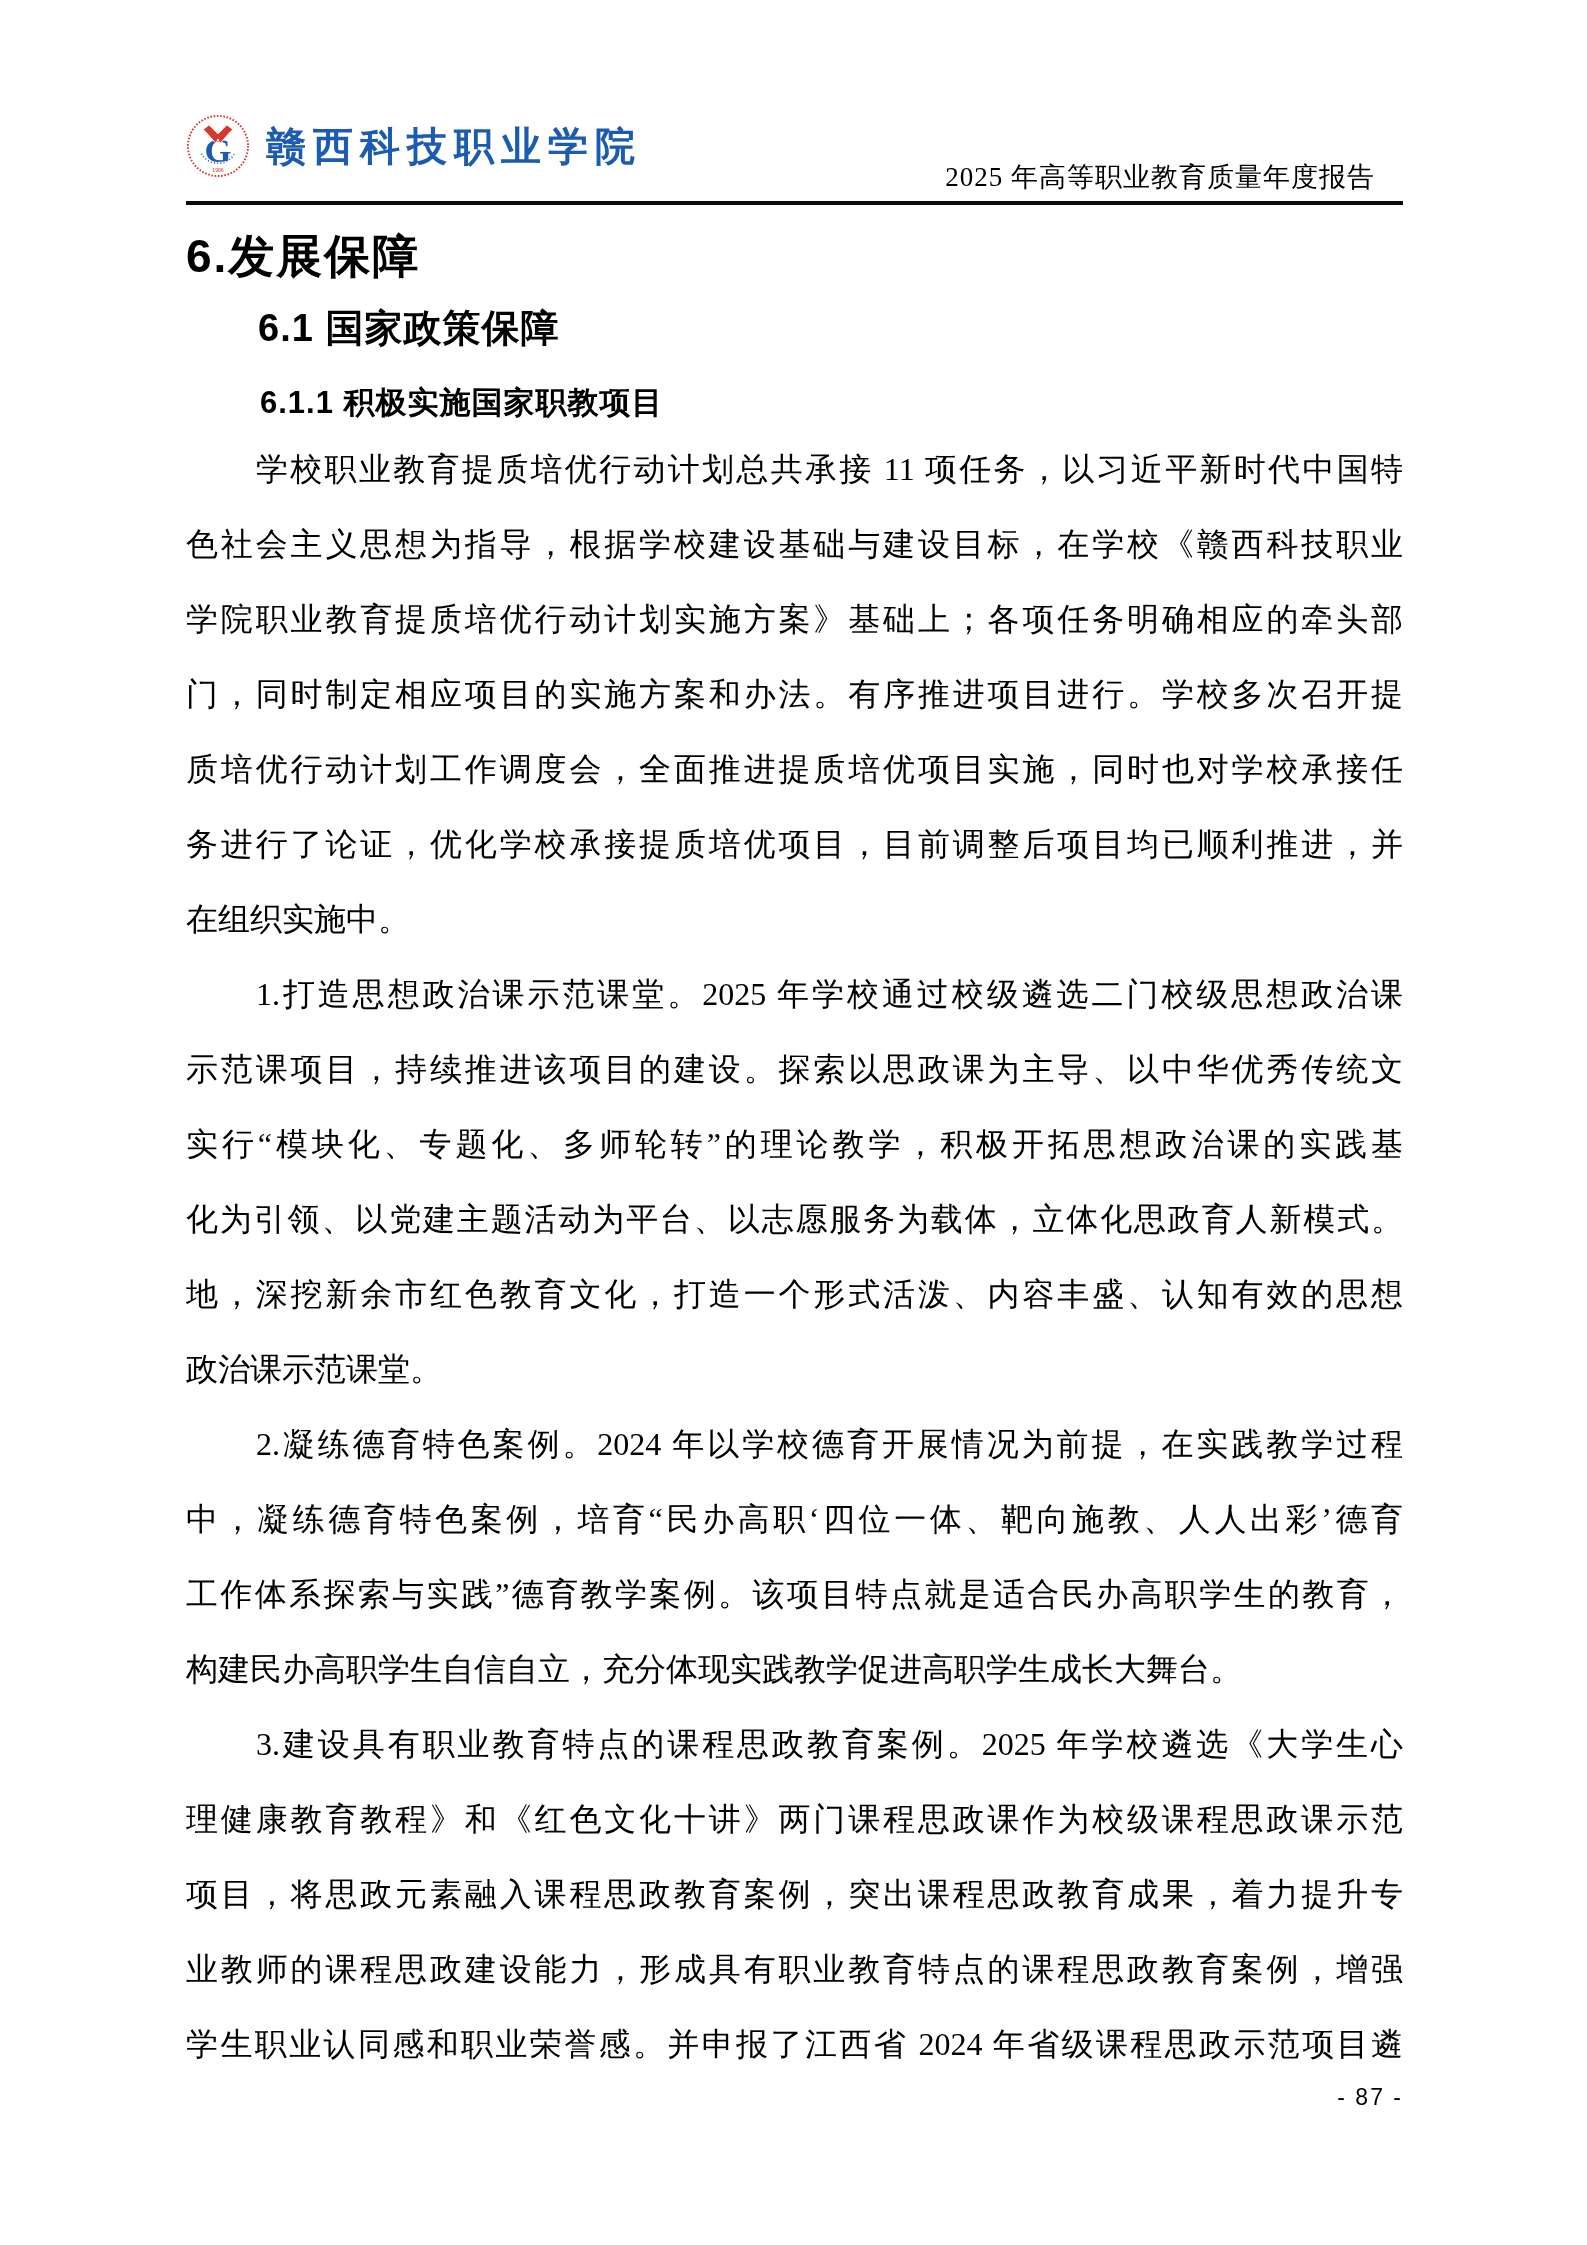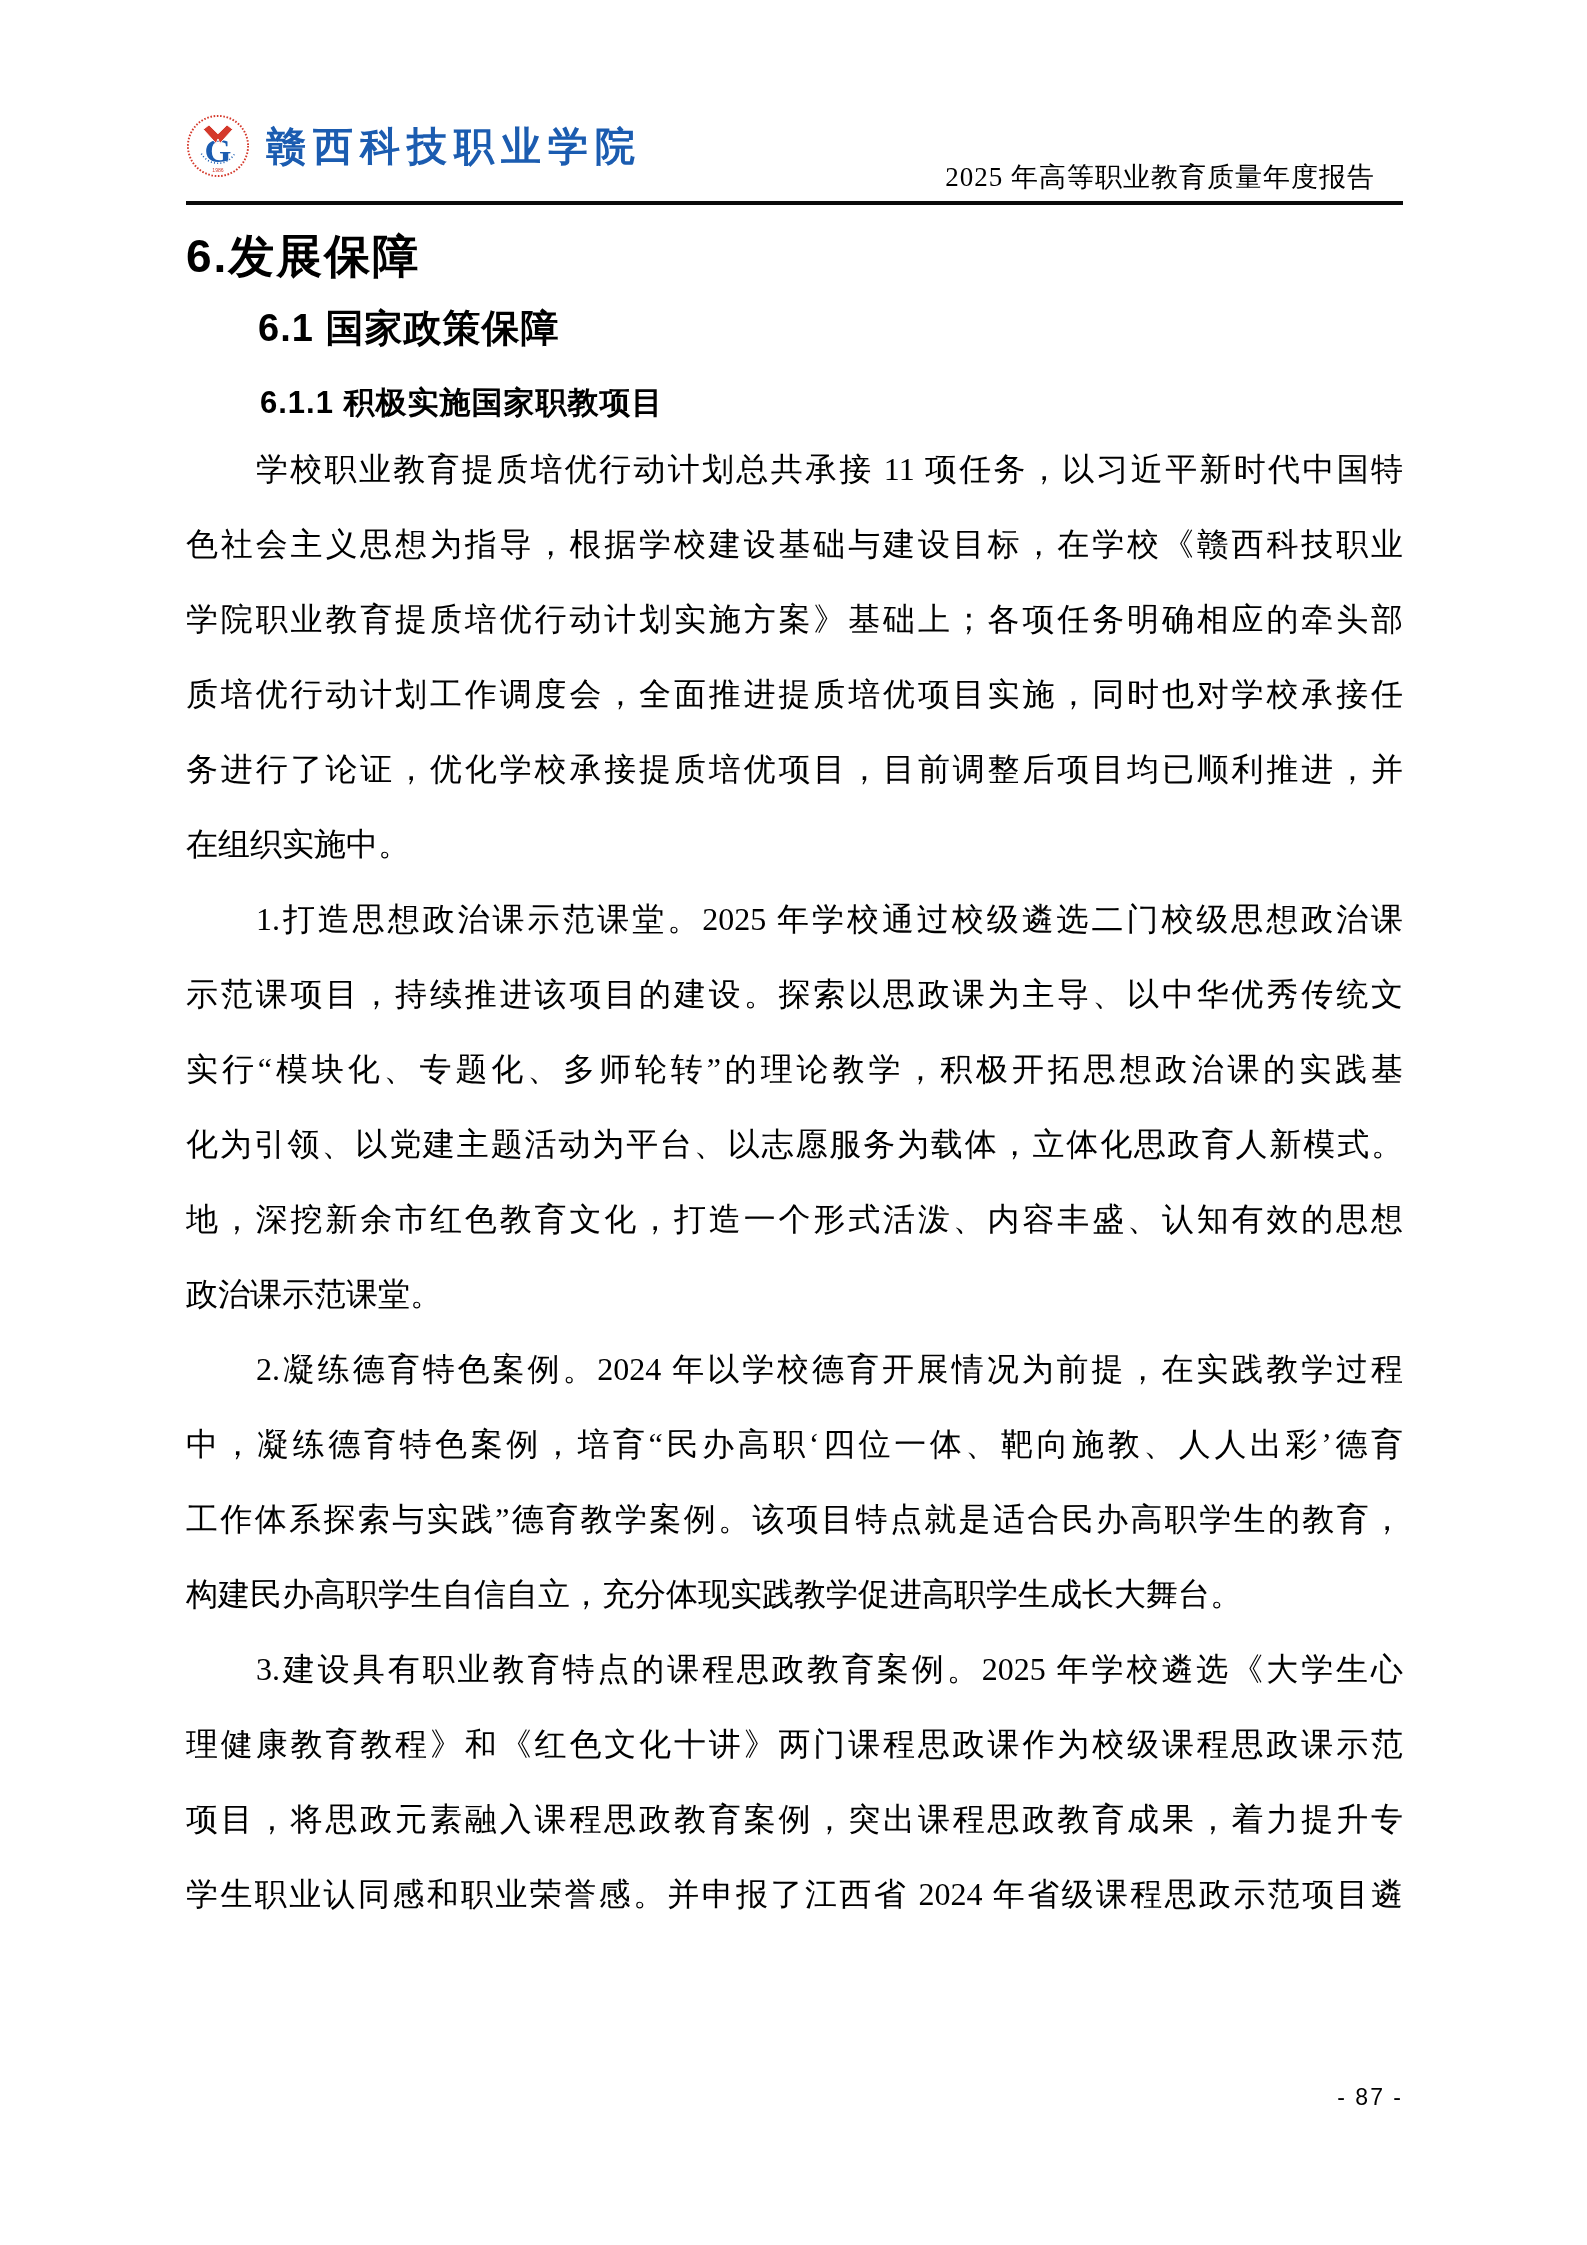--- a/index.html
+++ b/index.html
@@ -139,20 +139,21 @@
 
   <div class="content">
     <div class="chapter-title">6.发展保障</div>
     <div class="section-title">6.1 国家政策保障</div>
     <div class="subsection-title">6.1.1 积极实施国家职教项目</div>
     <div class="body">
         <div class="para">
           <div class="line first">学校职业教育提质培优行动计划总共承接 11 项任务，以习近平新时代中国特</div>
           <div class="line">色社会主义思想为指导，根据学校建设基础与建设目标，在学校《赣西科技职业</div>
           <div class="line">学院职业教育提质培优行动计划实施方案》基础上；各项任务明确相应的牵头部</div>
+          <div class="line">门，同时制定相应项目的实施方案和办法。有序推进项目进行。学校多次召开提</div>
           <div class="line">质培优行动计划工作调度会，全面推进提质培优项目实施，同时也对学校承接任</div>
           <div class="line">务进行了论证，优化学校承接提质培优项目，目前调整后项目均已顺利推进，并</div>
           <div class="line last">在组织实施中。</div>
         </div>
         <div class="para">
           <div class="line first">1.打造思想政治课示范课堂。2025 年学校通过校级遴选二门校级思想政治课</div>
           <div class="line">示范课项目，持续推进该项目的建设。探索以思政课为主导、以中华优秀传统文</div>
           <div class="line">实行“模块化、专题化、多师轮转”的理论教学，积极开拓思想政治课的实践基</div>
           <div class="line">化为引领、以党建主题活动为平台、以志愿服务为载体，立体化思政育人新模式。</div>
           <div class="line">地，深挖新余市红色教育文化，打造一个形式活泼、内容丰盛、认知有效的思想</div>
@@ -161,19 +162,20 @@
         <div class="para">
           <div class="line first">2.凝练德育特色案例。2024 年以学校德育开展情况为前提，在实践教学过程</div>
           <div class="line">中，凝练德育特色案例，培育“民办高职‘四位一体、靶向施教、人人出彩’德育</div>
           <div class="line">工作体系探索与实践”德育教学案例。该项目特点就是适合民办高职学生的教育，</div>
           <div class="line last">构建民办高职学生自信自立，充分体现实践教学促进高职学生成长大舞台。</div>
         </div>
         <div class="para">
           <div class="line first">3.建设具有职业教育特点的课程思政教育案例。2025 年学校遴选《大学生心</div>
           <div class="line">理健康教育教程》和《红色文化十讲》两门课程思政课作为校级课程思政课示范</div>
           <div class="line">项目，将思政元素融入课程思政教育案例，突出课程思政教育成果，着力提升专</div>
+          <div class="line">业教师的课程思政建设能力，形成具有职业教育特点的课程思政教育案例，增强</div>
           <div class="line">学生职业认同感和职业荣誉感。并申报了江西省 2024 年省级课程思政示范项目遴</div>
         </div>
       </div>
     <div class="footer">- 87 -</div>
   </div>
 
 </div>
 
 </body></html>

